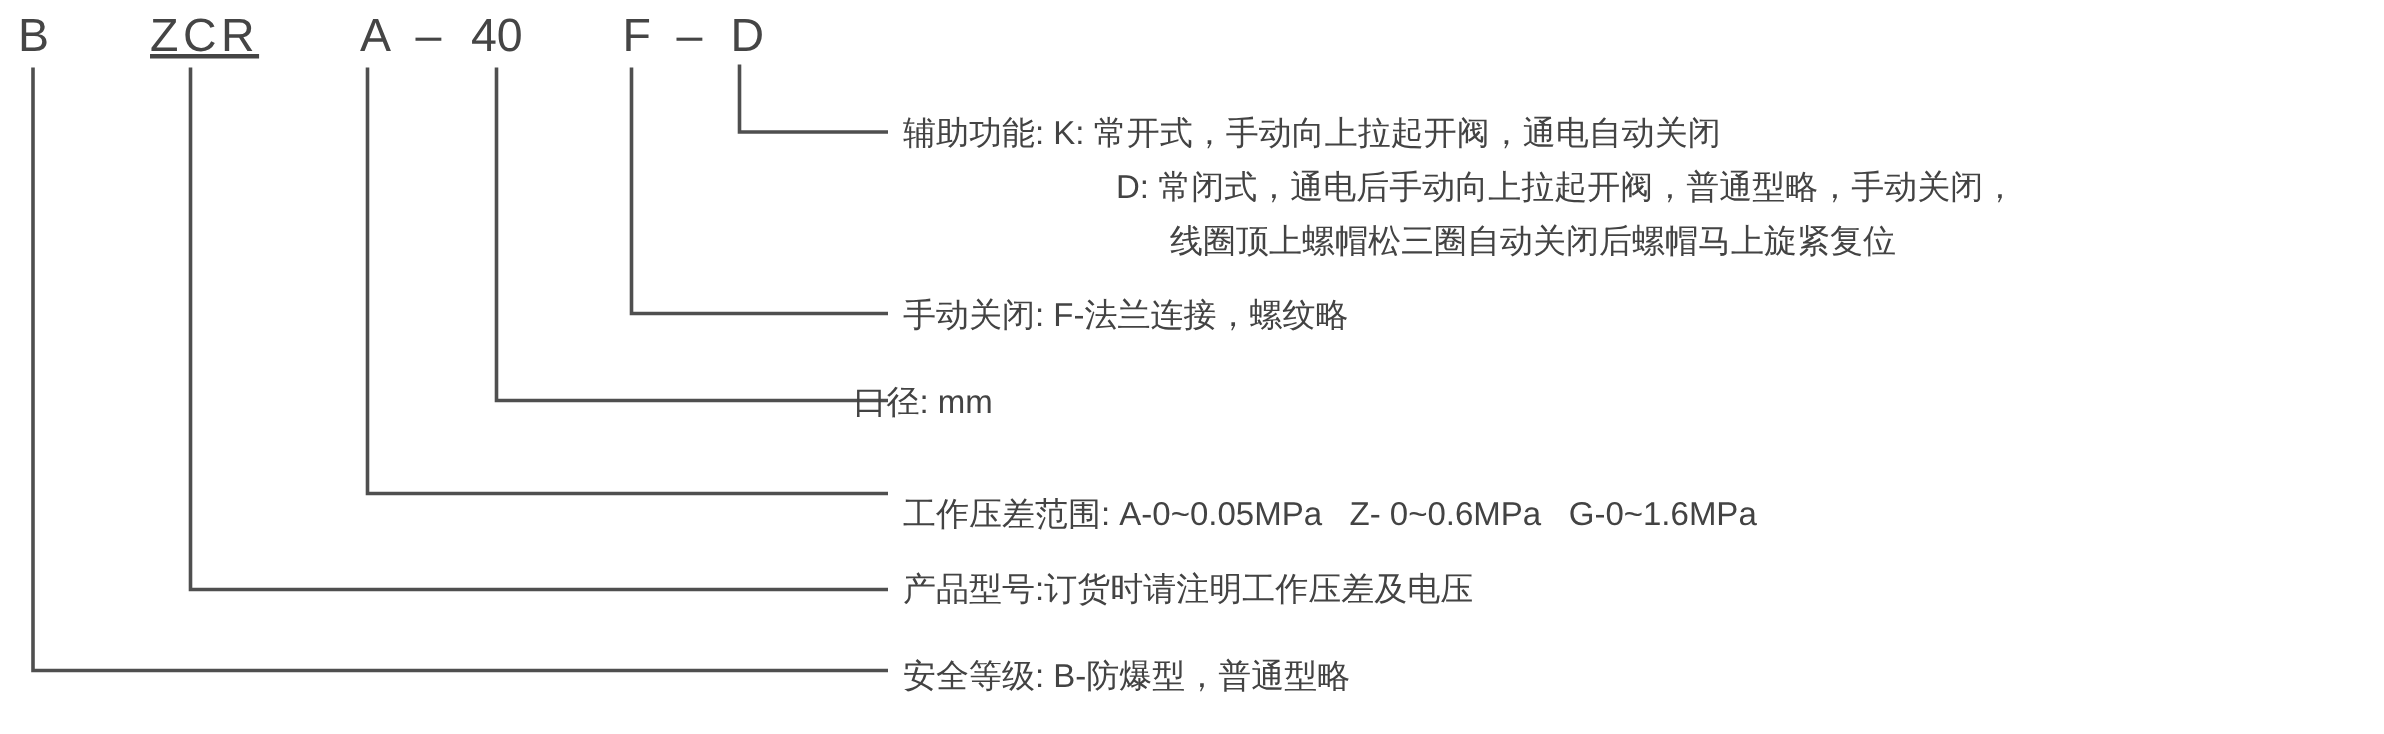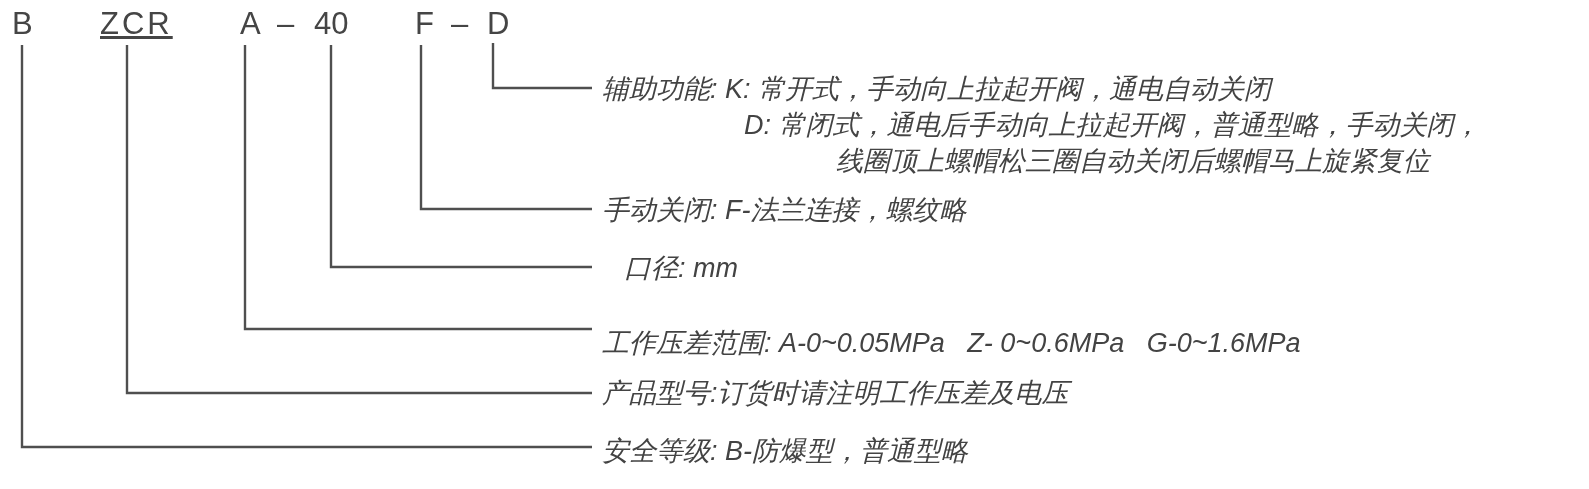--- a/index.html
+++ b/index.html
@@ -25,25 +25,24 @@
     position:absolute;
     top:8px;
     font-size:31px;
     line-height:32px;
     color:#454545;
     white-space:pre;
   }
   .code-zcr{ letter-spacing:3px;text-decoration:underline; }
   .label{
     position:absolute;
-    font-size:27px;
+    font-size:22px;
     line-height:30px;
     color:#434343;
     white-space:pre;
-    font-style:italic;
   }
 </style>
 </head>
 <body>
 
 <div class="canvas">
 
   <svg class="lines-svg" viewBox="0 0 1589 489" xmlns="http://www.w3.org/2000/svg">
     <path d="M 22 45 L 22 447 L 592 447"></path>
     <path d="M 127 45 L 127 393 L 592 393"></path>
@@ -60,25 +59,25 @@
     <span class="code-part" style="left:277px;">–</span>
     <span class="code-part" style="left:314px;text-align:right;">40</span>
     <span class="code-part" style="left:415px;">F</span>
     <span class="code-part" style="left:451px;">–</span>
     <span class="code-part" style="left:487px;">D</span>
   </div>
 
   <div>
     <div class="label" style="left:602px; top:74px;">辅助功能: K: 常开式，手动向上拉起开阀，通电自动关闭</div>
     <div class="label" style="left:744px; top:110px;">D: 常闭式，通电后手动向上拉起开阀，普通型略，手动关闭，</div>
-    <div class="label" style="left:836px; top:146px;">线圈顶上螺帽松三圈自动关闭后螺帽马上旋紧复位</div>
+    <div class="label" style="left:780px; top:146px;">线圈顶上螺帽松三圈自动关闭后螺帽马上旋紧复位</div>
 
     <div class="label" style="left:602px; top:195px;">手动关闭: F-法兰连接，螺纹略</div>
 
-    <div class="label" style="left:624px; top:253px;">口径: mm</div>
+    <div class="label" style="left:569px; top:253px;">口径: mm</div>
 
     <div class="label" style="left:602px; top:328px;">工作压差范围: A-0~0.05MPa   Z- 0~0.6MPa   G-0~1.6MPa</div>
 
     <div class="label" style="left:602px; top:378px;">产品型号:订货时请注明工作压差及电压</div>
 
     <div class="label" style="left:602px; top:436px;">安全等级: B-防爆型，普通型略</div>
   </div>
 
 </div>
 

